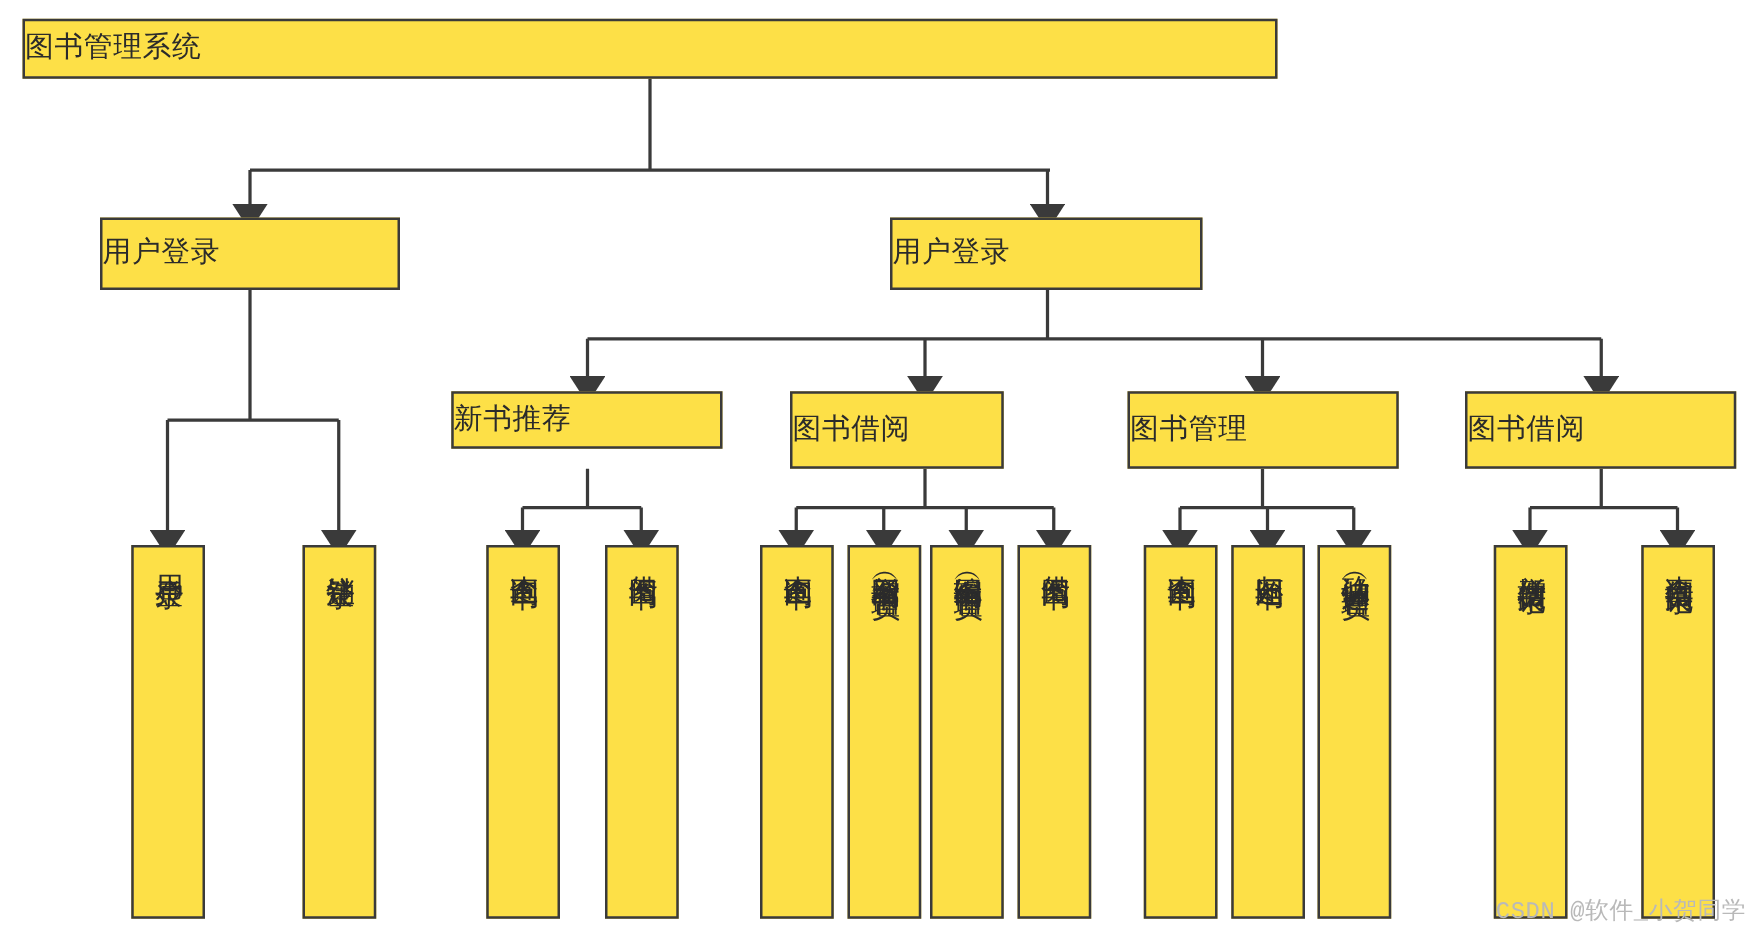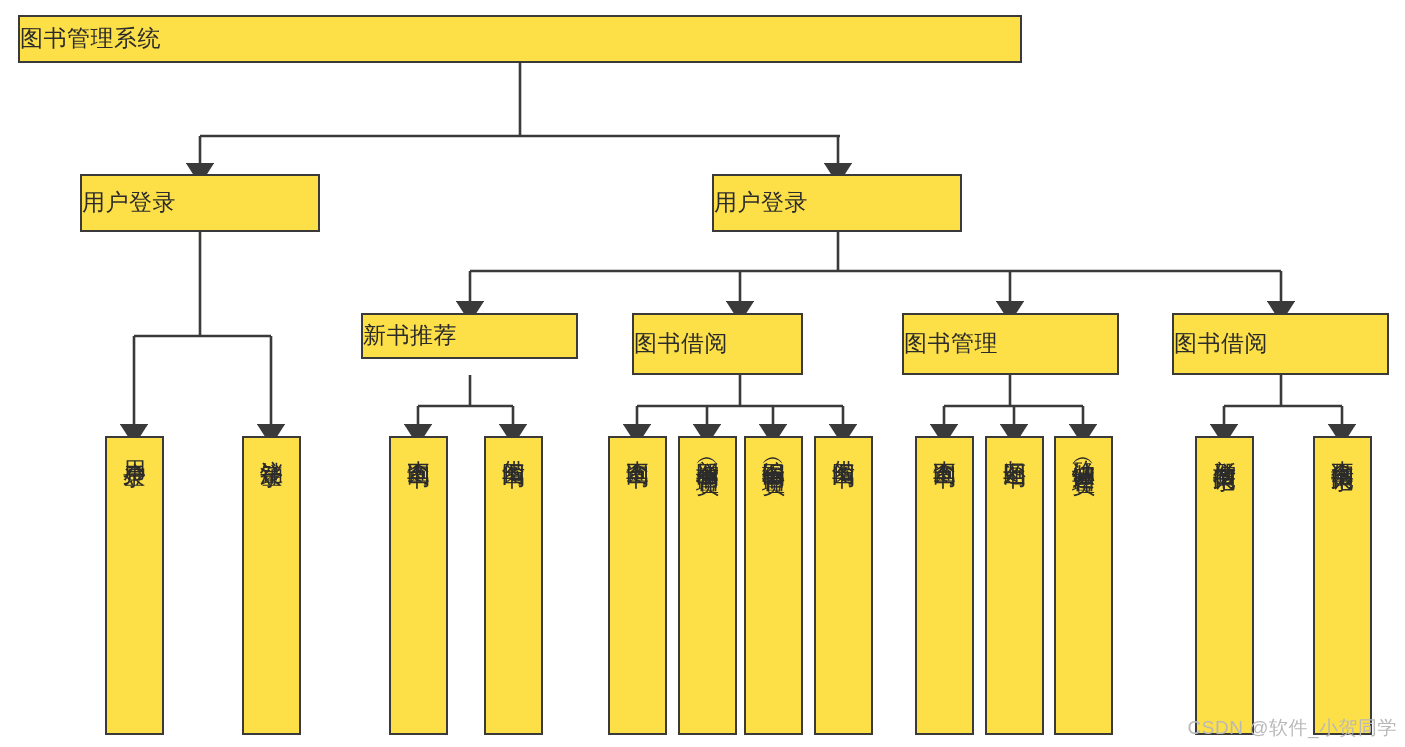--- a/index.html
+++ b/index.html
@@ -58,21 +58,21 @@
   }
   #root-node .lbl { font-size: 23px; }
   .watermark {
     position: absolute;
     right: 8px;
     bottom: 6px;
     font-size: 19px;
     color: #b9b9b9;
     letter-spacing: 0.5px;
     white-space: nowrap;
-    font-family: Liberation Sans, sans-serif;
+    font-family: Liberation Mono, monospace;
   }
 </style>
 </head>
 <body>
 
 <div id="canvas">
 
   <svg class="edges" viewBox="0 0 1405 747" xmlns="http://www.w3.org/2000/svg">
     <defs>
       <marker id="arrow" markerWidth="9" markerHeight="11" refX="1.2" refY="5.5" orient="auto" markerUnits="strokeWidth">

